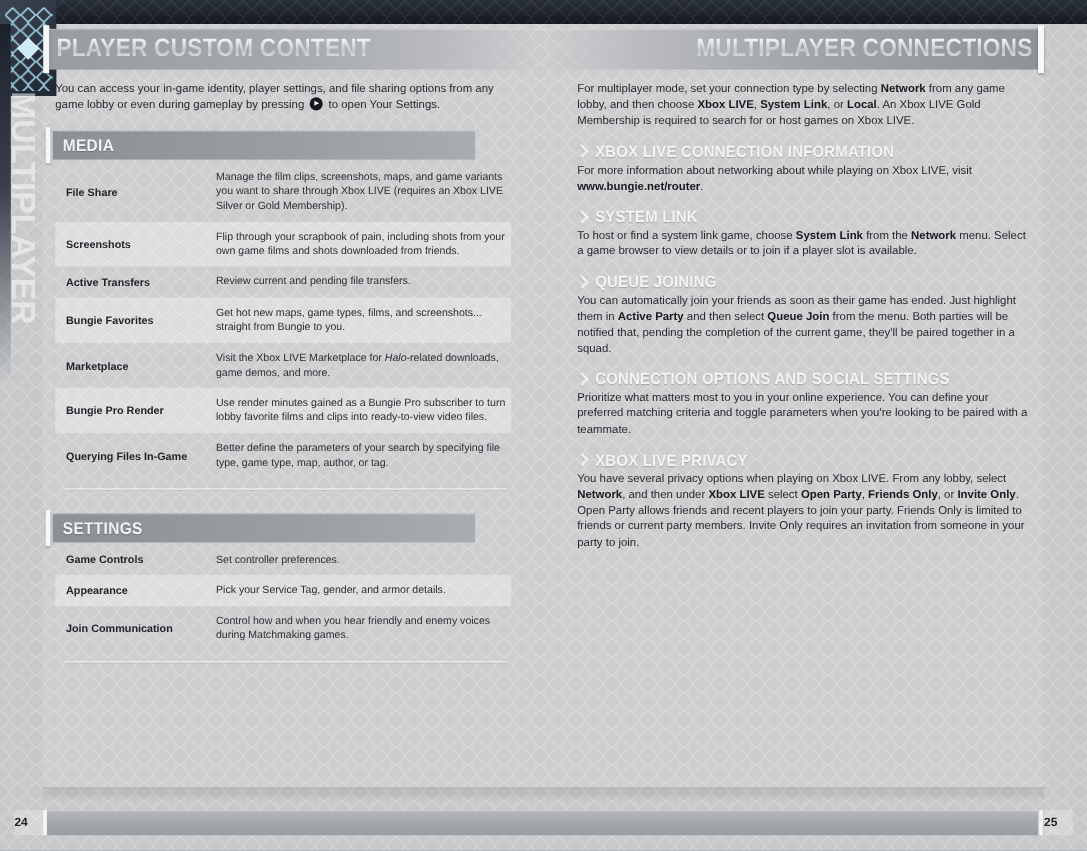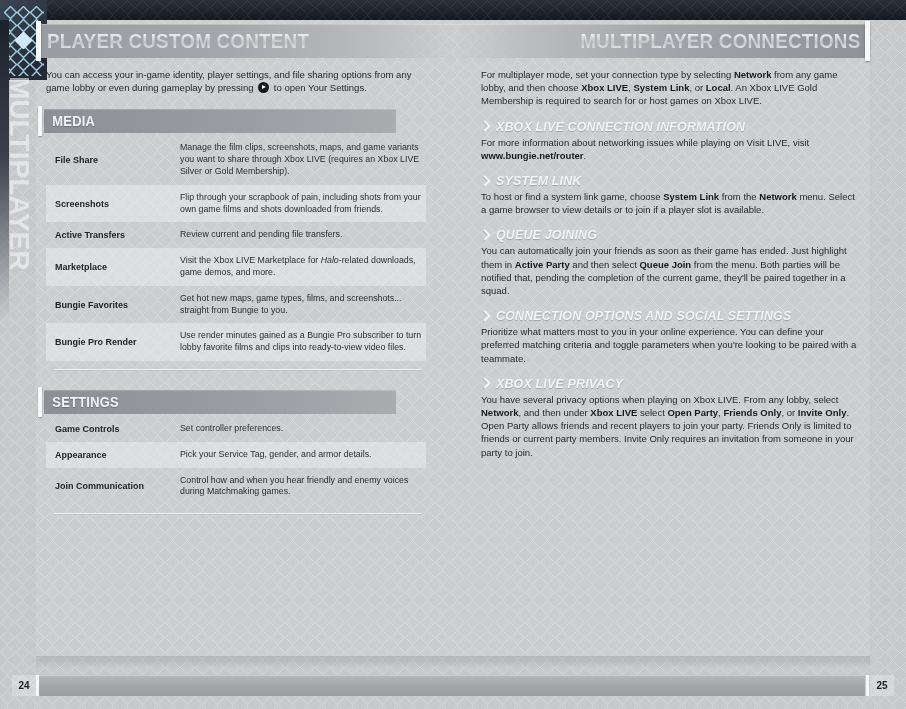--- a/index.html
+++ b/index.html
@@ -82,35 +82,35 @@
   .row{display:flex;align-items:center;padding:7px 0;}
   .row:nth-of-type(even){background:rgba(255,255,255,0.32);}
   .term{width:134px;flex:none;font-weight:700;font-size:9px;color:#1e2023;padding-left:9px;box-sizing:border-box;}
   .desc{flex:1;font-size:8.8px;line-height:11.8px;color:#2b2d30;padding-right:2px;}
   .desc .i{font-style:italic;}
   .tbl-rule{height:1px;margin:8px 4px 0 8px;background:rgba(255,255,255,0.65);
     box-shadow:0 1px 0 rgba(0,0,0,0.06);}
 
   
   .sec{margin-top:11px;}
-  .sec-h{display:flex;align-items:flex-end;margin-bottom:2px;font-style:italic;}
+  .sec-h{display:flex;align-items:flex-end;margin-bottom:2px;}
   .chev{flex:none;width:6px;height:6px;border-top:2.5px solid #f3f4f6;border-right:2.5px solid #f3f4f6;
     transform:rotate(45deg);margin-right:7px;align-self:center;
     filter:drop-shadow(0 1px 0 rgba(0,0,0,0.15));}
   .sec-title{font-size:13.5px;font-weight:700;color:#f3f4f6;letter-spacing:.2px;
     transform:scaleX(0.92);transform-origin:left center;display:inline-block;white-space:nowrap;
     text-shadow:0 1px 1px rgba(0,0,0,0.22);}
 
   
   .footer-bar{position:absolute;left:39px;top:675px;width:826px;height:21px;
     background:linear-gradient(180deg,#b5b7ba 0%,#a2a5a8 60%,#9b9ea1 100%);
     box-shadow:inset 0 1px 1px rgba(255,255,255,0.35);}
   .foot-sep{position:absolute;top:675px;width:3px;height:21px;background:#f5f6f7;}
   .foot-sep.fl{left:36px;} .foot-sep.fr{left:866px;}
-  .page-num{position:absolute;top:675px;height:21px;line-height:21px;text-align:center;
+  .page-num{position:absolute;top:675px;height:21px;line-height:21px;
     font-size:10px;font-weight:700;color:#1e2023;background:rgba(255,255,255,0.25);}
   .page-num.pl{left:12px;width:24px;}
   .page-num.pr{left:870px;width:24px;}
 </style>
 </head>
 <body>
 
 <div class="stage">
 
   <svg class="bg-pattern">
@@ -177,34 +177,38 @@
             <div class="term">Screenshots</div>
             <div class="desc"><span>Flip through your scrapbook of pain, including shots from your own game films and shots downloaded from friends.</span></div>
           </div>
 
           <div class="row">
             <div class="term">Active Transfers</div>
             <div class="desc"><span>Review current and pending file transfers.</span></div>
           </div>
 
           <div class="row">
+            <div class="term">Bungie Favorites</div>
+            <div class="desc"><span>Get hot new maps, game types, films, and screenshots... straight from Bungie to you.</span></div>
+          </div>
+
+          <div class="row">
             <div class="term">Marketplace</div>
             <div class="desc"><span>Visit the Xbox LIVE Marketplace for </span><span class="i">Halo</span><span>-related downloads, game demos, and more.</span></div>
           </div>
 
           <div class="row">
-            <div class="term">Bungie Favorites</div>
-            <div class="desc"><span>Get hot new maps, game types, films, and screenshots... straight from Bungie to you.</span></div>
-          </div>
-
-          <div class="row">
             <div class="term">Bungie Pro Render</div>
             <div class="desc"><span>Use render minutes gained as a Bungie Pro subscriber to turn lobby favorite films and clips into ready-to-view video files.</span></div>
           </div>
 
+          <div class="row">
+            <div class="term">Querying Files In-Game</div>
+            <div class="desc"><span>Better define the parameters of your search by specifying file type, game type, map, author, or tag.</span></div>
+          </div>
         </div>
       <div class="tbl-rule"></div>
     </div>
 
     <div class="section" style="margin-top:20px;">
       <div class="section-bar">
         <div class="section-accent"></div>
         <span class="section-title">SETTINGS</span>
       </div>
       <div class="tbl">
@@ -232,21 +236,21 @@
   <div class="col col-right">
     <p class="body-text" style="margin:0;"><span>For multiplayer mode, set your connection type by selecting </span><span class="b">Network</span><span> from any game lobby, and then choose </span><span class="b">Xbox LIVE</span><span>, </span><span class="b">System Link</span><span>, or </span><span class="b">Local</span><span>. An Xbox LIVE Gold Membership is required to search for or host games on Xbox LIVE.</span></p>
 
     <div>
 
         <div class="sec">
           <div class="sec-h">
             <span class="chev"></span>
             <span class="sec-title">XBOX LIVE CONNECTION INFORMATION</span>
           </div>
-          <div class="body-text"><span>For more information about networking issues while playing on Visit LIVE, visit </span><span class="b">www.bungie.net/router</span><span>.</span></div>
+          <div class="body-text"><span>For more information about networking about while playing on Xbox LIVE, visit </span><span class="b">www.bungie.net/router</span><span>.</span></div>
         </div>
 
         <div class="sec">
           <div class="sec-h">
             <span class="chev"></span>
             <span class="sec-title">SYSTEM LINK</span>
           </div>
           <div class="body-text"><span>To host or find a system link game, choose </span><span class="b">System Link</span><span> from the </span><span class="b">Network</span><span> menu. Select a game browser to view details or to join if a player slot is available.</span></div>
         </div>
 

